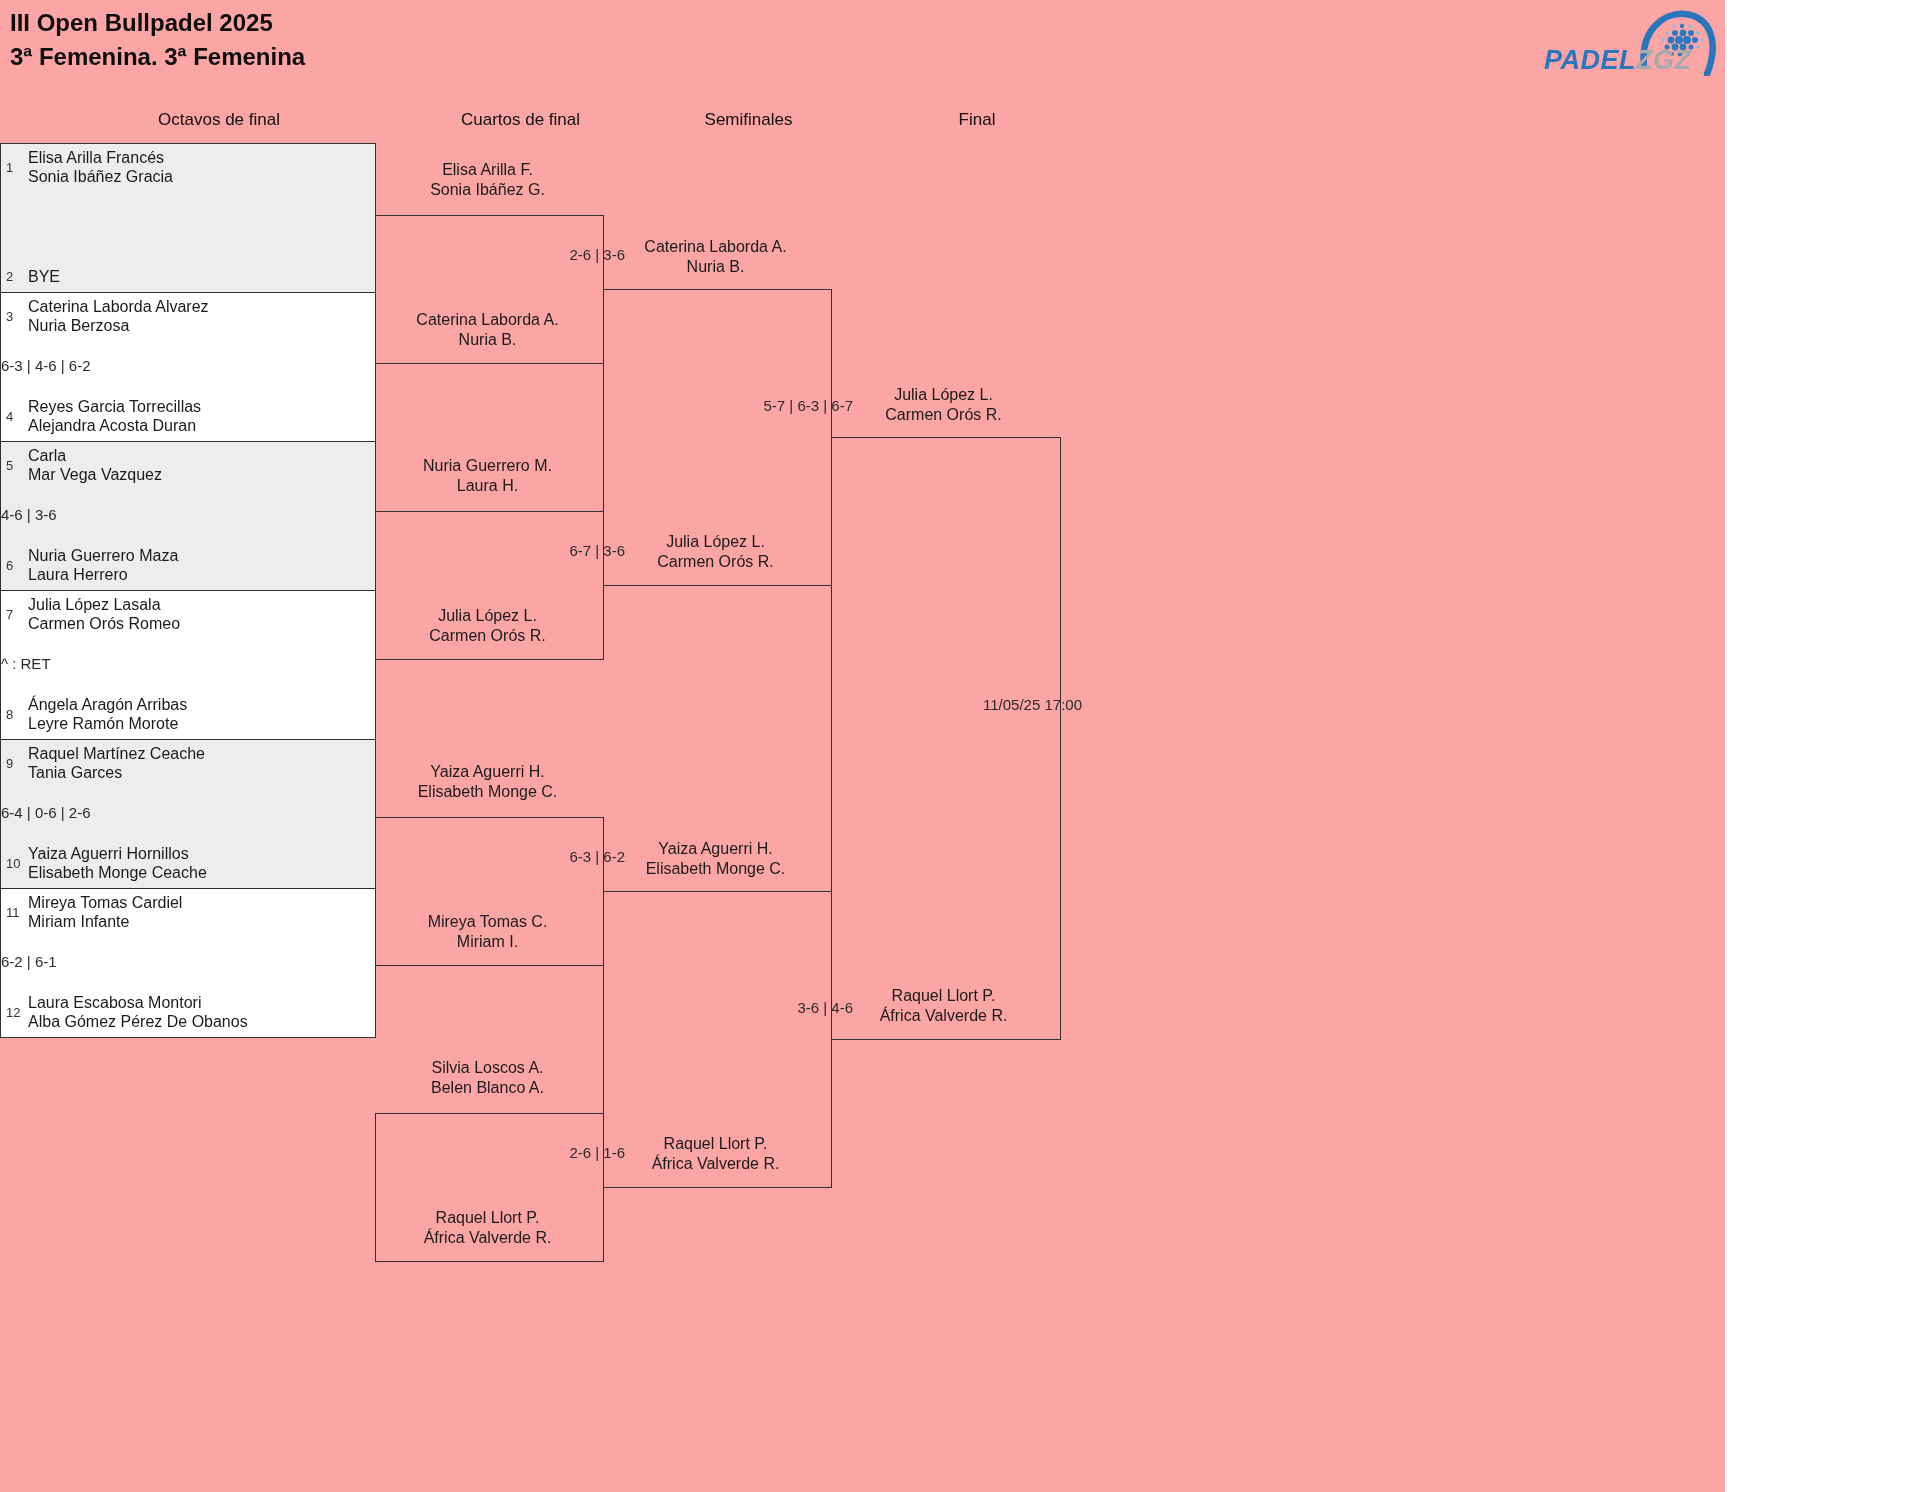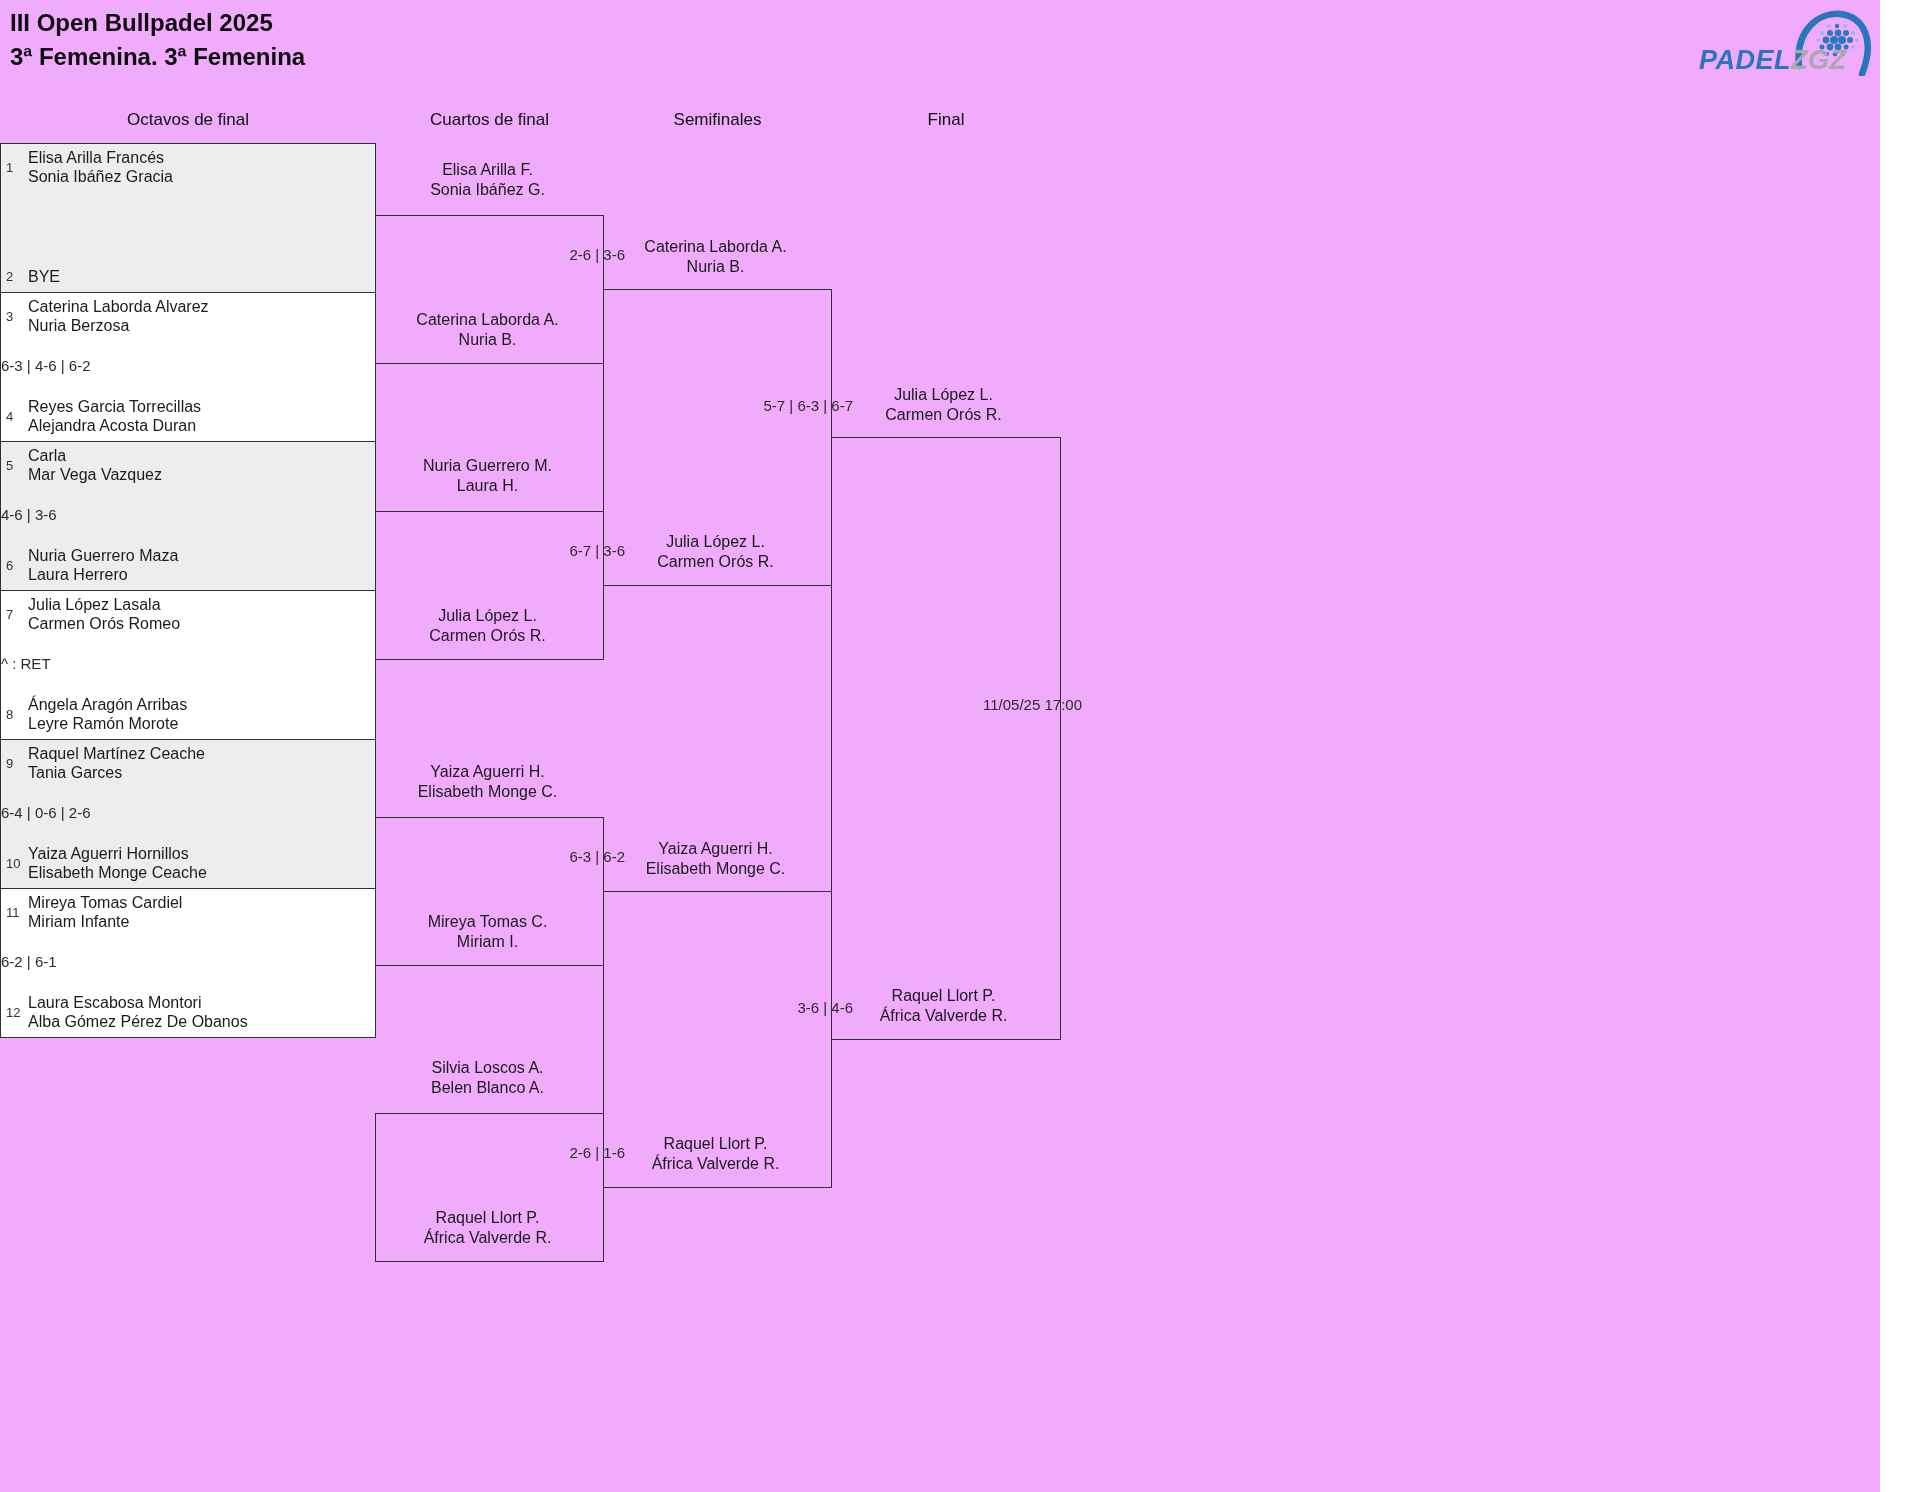--- a/index.html
+++ b/index.html
@@ -1,24 +1,24 @@
 <!DOCTYPE html>
 <html><head>
 <meta charset="utf-8">
 <style>
   html,body{margin:0;padding:0;background:#fff;}
-  .page{position:relative;width:1880px;height:1492px;background:#f0abfc;overflow:hidden;
+  .page{position:relative;width:1725px;height:1492px;background:#fca5a5;overflow:hidden;
         font-family:"Liberation Sans",sans-serif;color:#1b1b1b;}
   
   .titleblock{position:absolute;left:10px;top:6px;}
   .title{font-size:24px;font-weight:700;line-height:34px;color:#0e0e0e;}
   .subtitle{font-size:24px;font-weight:700;line-height:34px;color:#0e0e0e;}
   .logo{position:absolute;top:8px;right:6px;width:175px;height:68px;}
   
-  .rhead{position:absolute;top:110px;text-align:center;font-size:17px;font-weight:500;color:#101010;}
+  .rhead{position:absolute;top:110px;text-align:center;font-size:17px;font-weight:500;color:#101010;margin-left:31px;}
   
   .obox{position:absolute;left:0;width:376px;height:150px;box-sizing:border-box;
         border:1px solid #2f2f2f;background:#fff;}
   .obox.alt{background:#ededed;}
   .trow{position:absolute;left:5px;right:8px;display:flex;align-items:center;}
   .trow.t1{top:4px;}
   .trow.t2{bottom:6px;}
   .seed{width:22px;flex:none;font-size:13px;color:#333;}
   .names{font-size:16px;line-height:19px;color:#1b1b1b;}
   .names.bold,.lbl.bold{font-weight:400;}

